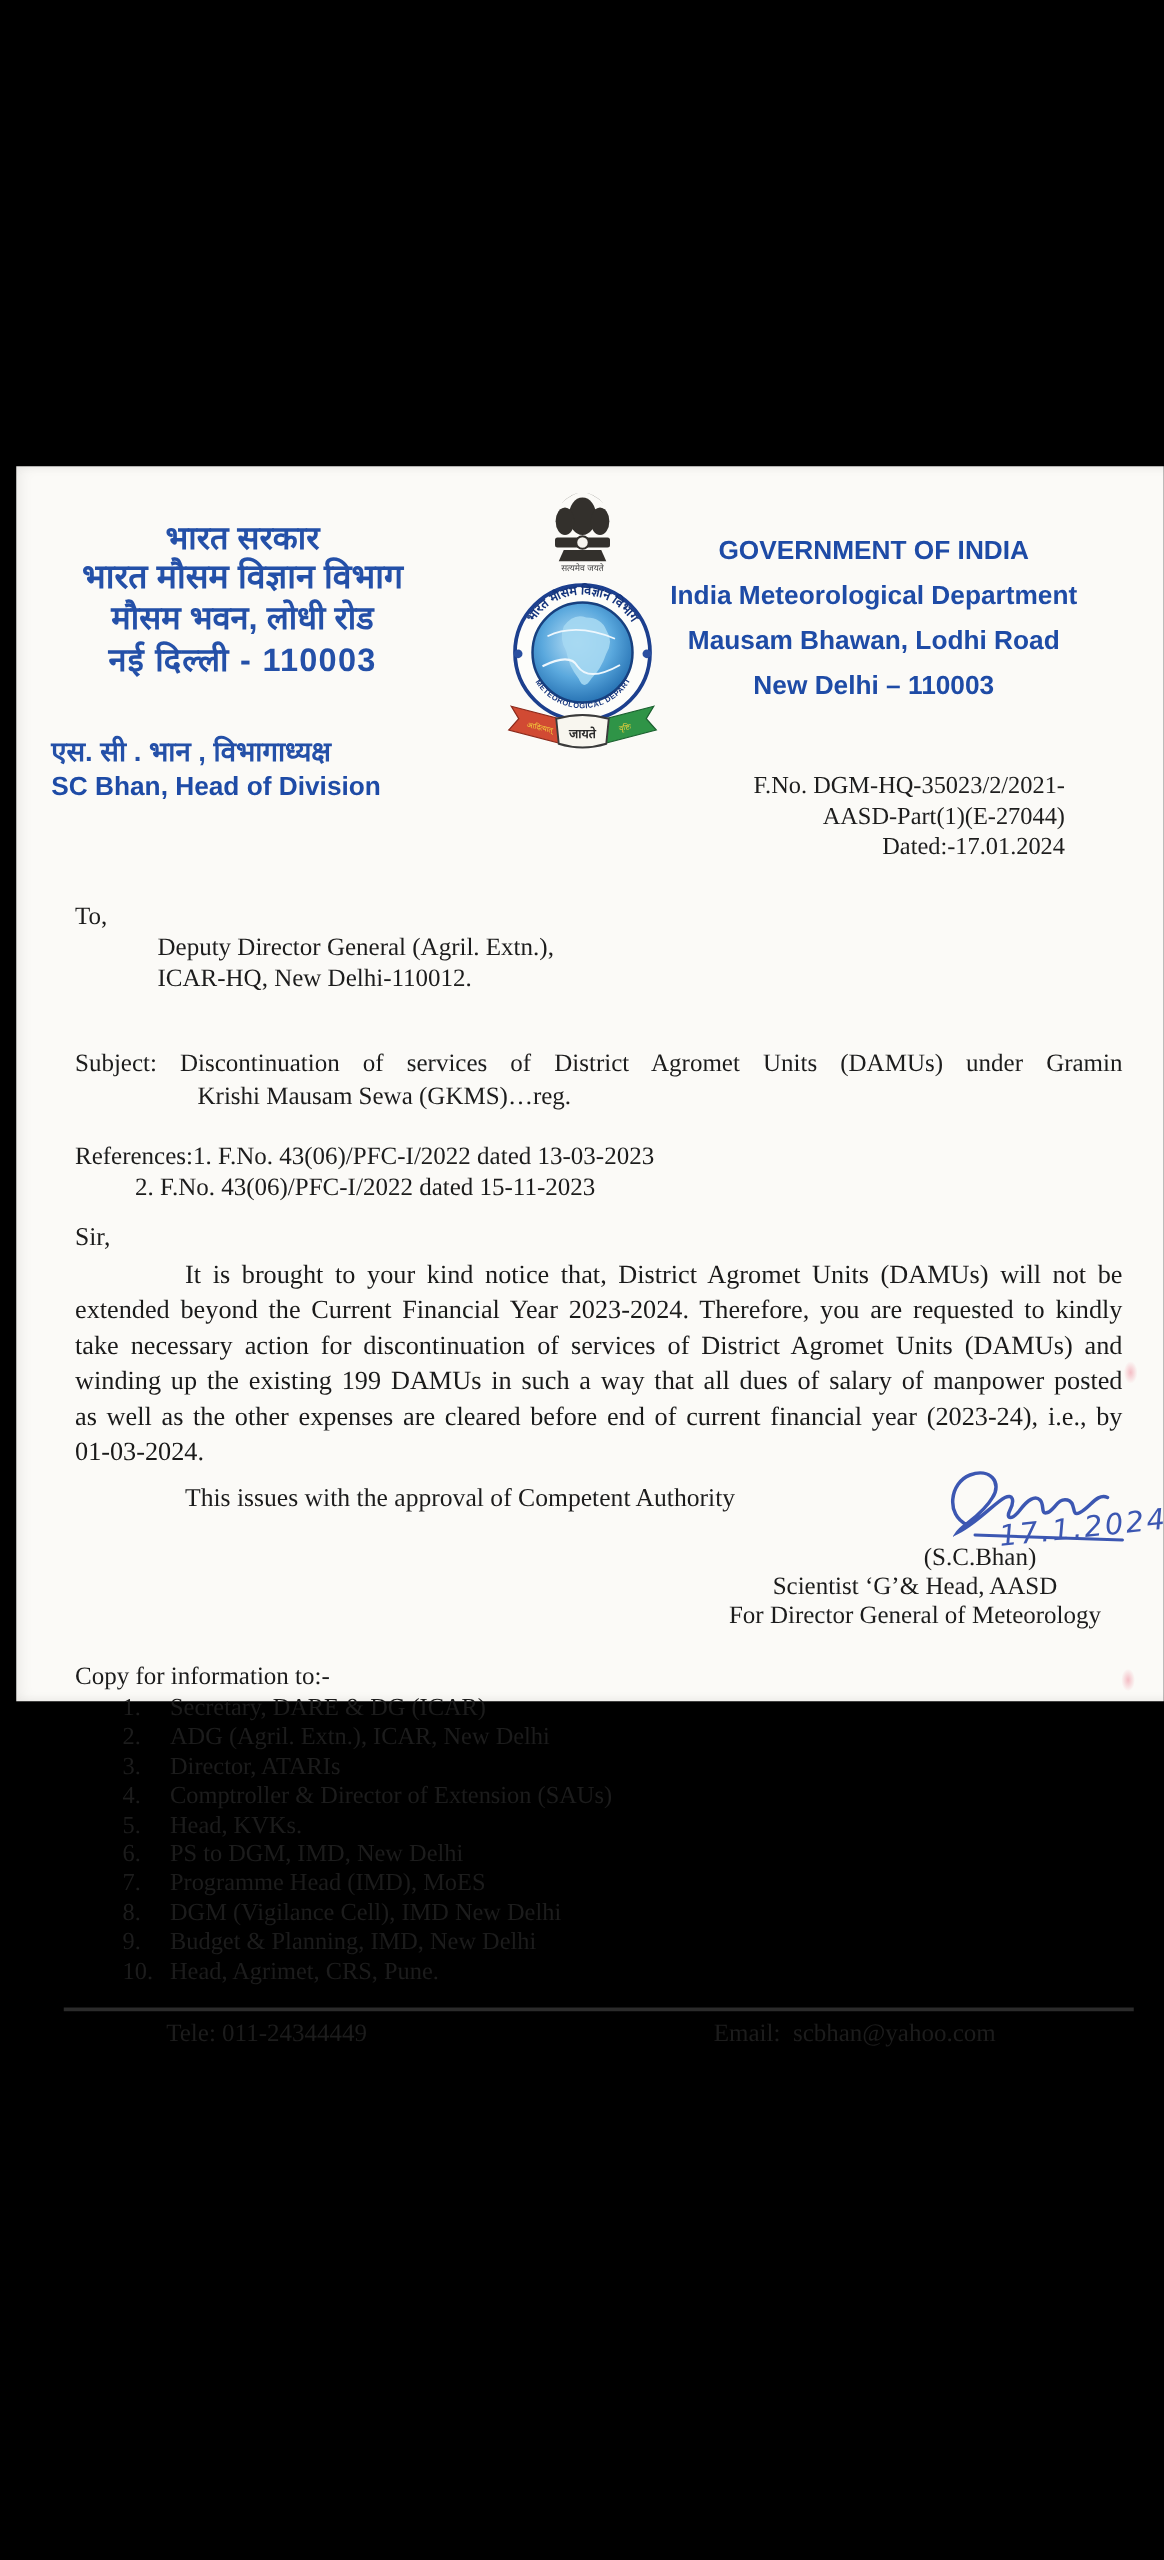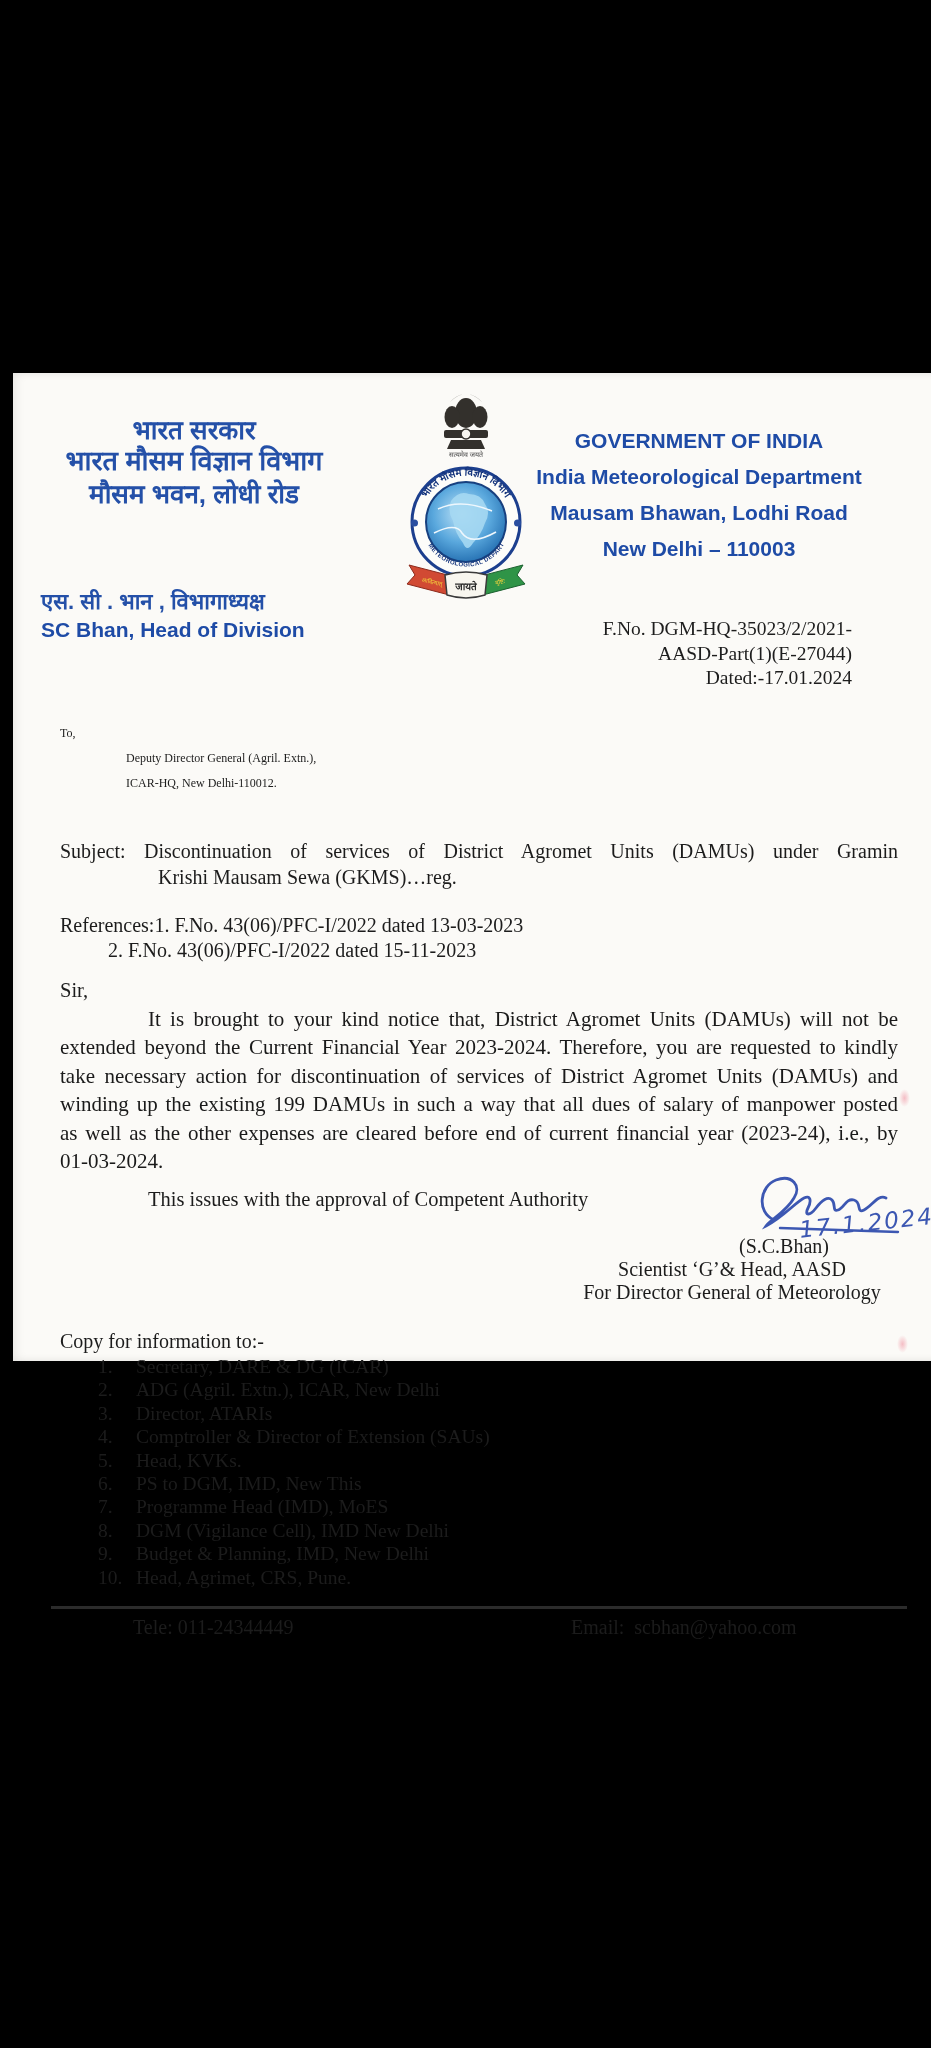--- a/index.html
+++ b/index.html
@@ -30,21 +30,21 @@
   .officer { left:28px; top:214px; width:330px; text-align:left; }
   .officer .hn { color:#2450a8; font-weight:bold; font-size:22px; line-height:29px;
                  font-family:"Liberation Sans", sans-serif; }
   .officer .en { color:#1e4ba6; font-weight:bold; font-size:21px; line-height:27px;
                  font-family:"Liberation Sans", sans-serif; }
 
   .fileref { right:92px; top:244px; text-align:right; font-size:19.5px;
              line-height:24.5px; color:#1d1d1d;margin-left:33px; }
 
   
-  .to-block { left:47px; top:348px; font-size:12px; line-height:25px; color:#1c1c1c; }
+  .to-block { left:47px; top:348px; font-size:20px; line-height:25px; color:#1c1c1c; }
   .to-block .addr { margin-left:66px; }
 
   .subject { left:47px; top:466px; width:838px; font-size:20px; line-height:25.5px; color:#1c1c1c; }
   .subject .s1 { text-align:justify; text-align-last:justify; }
   .subject .s2 { margin-left:98px; }
 
   .refs { left:47px; top:540px; font-size:20px; line-height:25px; color:#1c1c1c; }
   .refs .r2 { margin-left:48px; }
 
   .sir { left:47px; top:606px; font-size:20.5px; color:#1c1c1c; }
@@ -81,20 +81,21 @@
 <body>
 
 <div class="bar" id="bar-top"></div>
 
 <div class="page">
 
   <div class="abs hindi-head">
     <div class="l1">भारत सरकार</div>
     <div class="l2">भारत मौसम विज्ञान विभाग</div>
     <div class="l3">मौसम  भवन,  लोधी रोड</div>
+    <div class="l4">नई दिल्ली -  110003</div>
   </div>
 
   <svg class="abs" style="left:388px; top:10px;" width="130" height="218" viewBox="0 0 130 218">
     <defs>
       <radialGradient id="gGlobe" cx="45%" cy="40%" r="65%">
         <stop offset="0%" stop-color="#bfe3f7"></stop>
         <stop offset="55%" stop-color="#5aa8dd"></stop>
         <stop offset="100%" stop-color="#1f6aad"></stop>
       </radialGradient>
     </defs>
@@ -184,21 +185,21 @@
     <div>For Director General of Meteorology</div>
   </div>
 
   <div class="abs copy-head">Copy for information to:-</div>
   <div class="abs copy-list">
     <div><span class="num">1.</span><span>Secretary, DARE &amp; DG (ICAR)</span></div>
     <div><span class="num">2.</span><span>ADG (Agril. Extn.), ICAR, New Delhi</span></div>
     <div><span class="num">3.</span><span>Director, ATARIs</span></div>
     <div><span class="num">4.</span><span>Comptroller &amp; Director of Extension (SAUs)</span></div>
     <div><span class="num">5.</span><span>Head, KVKs.</span></div>
-    <div><span class="num">6.</span><span>PS to DGM, IMD, New This</span></div>
+    <div><span class="num">6.</span><span>PS to DGM, IMD, New Delhi</span></div>
     <div><span class="num">7.</span><span>Programme Head (IMD), MoES</span></div>
     <div><span class="num">8.</span><span>DGM (Vigilance Cell), IMD New Delhi</span></div>
     <div><span class="num">9.</span><span>Budget &amp; Planning, IMD, New Delhi</span></div>
     <div><span class="num">10.</span><span>Head, Agrimet, CRS, Pune.</span></div>
   </div>
 
   <div class="abs foot-rule"></div>
   <div class="abs foot-text" id="tele">Tele: 011-24344449</div>
   <div class="abs foot-text" id="email">Email:  scbhan@yahoo.com</div>
 

